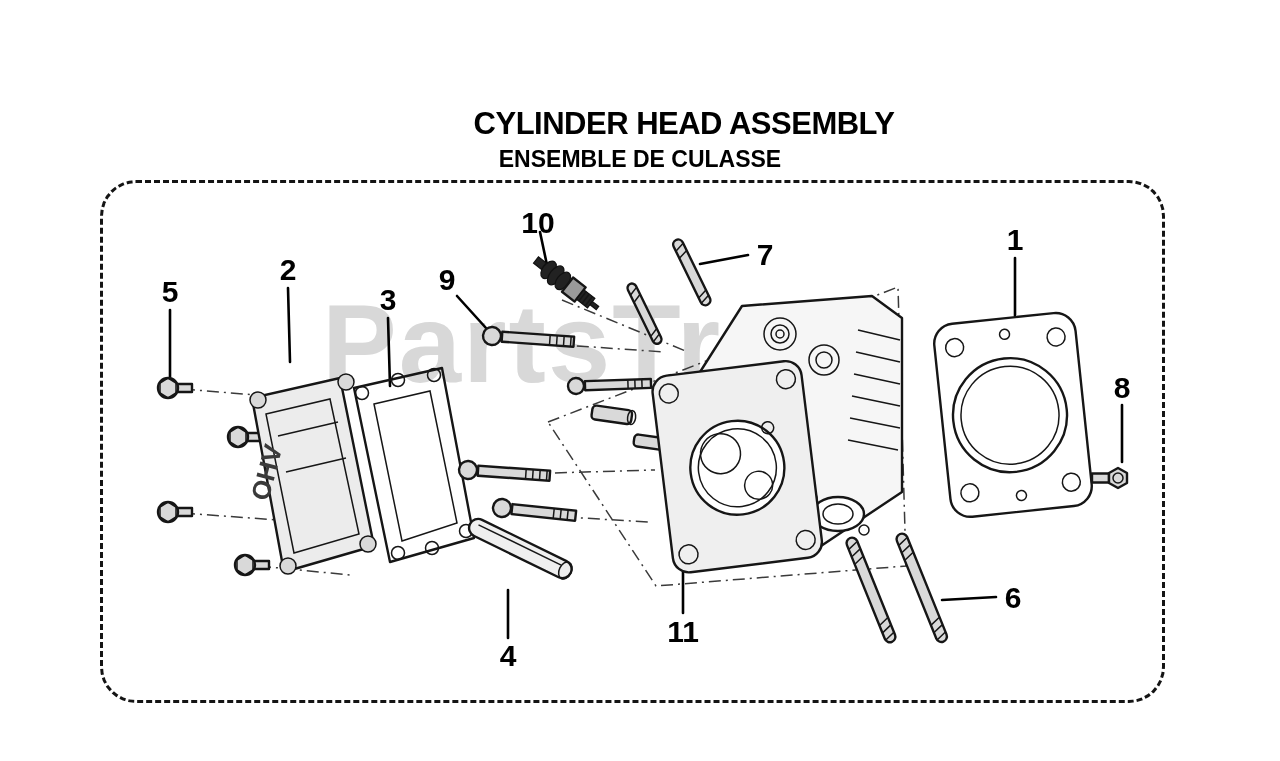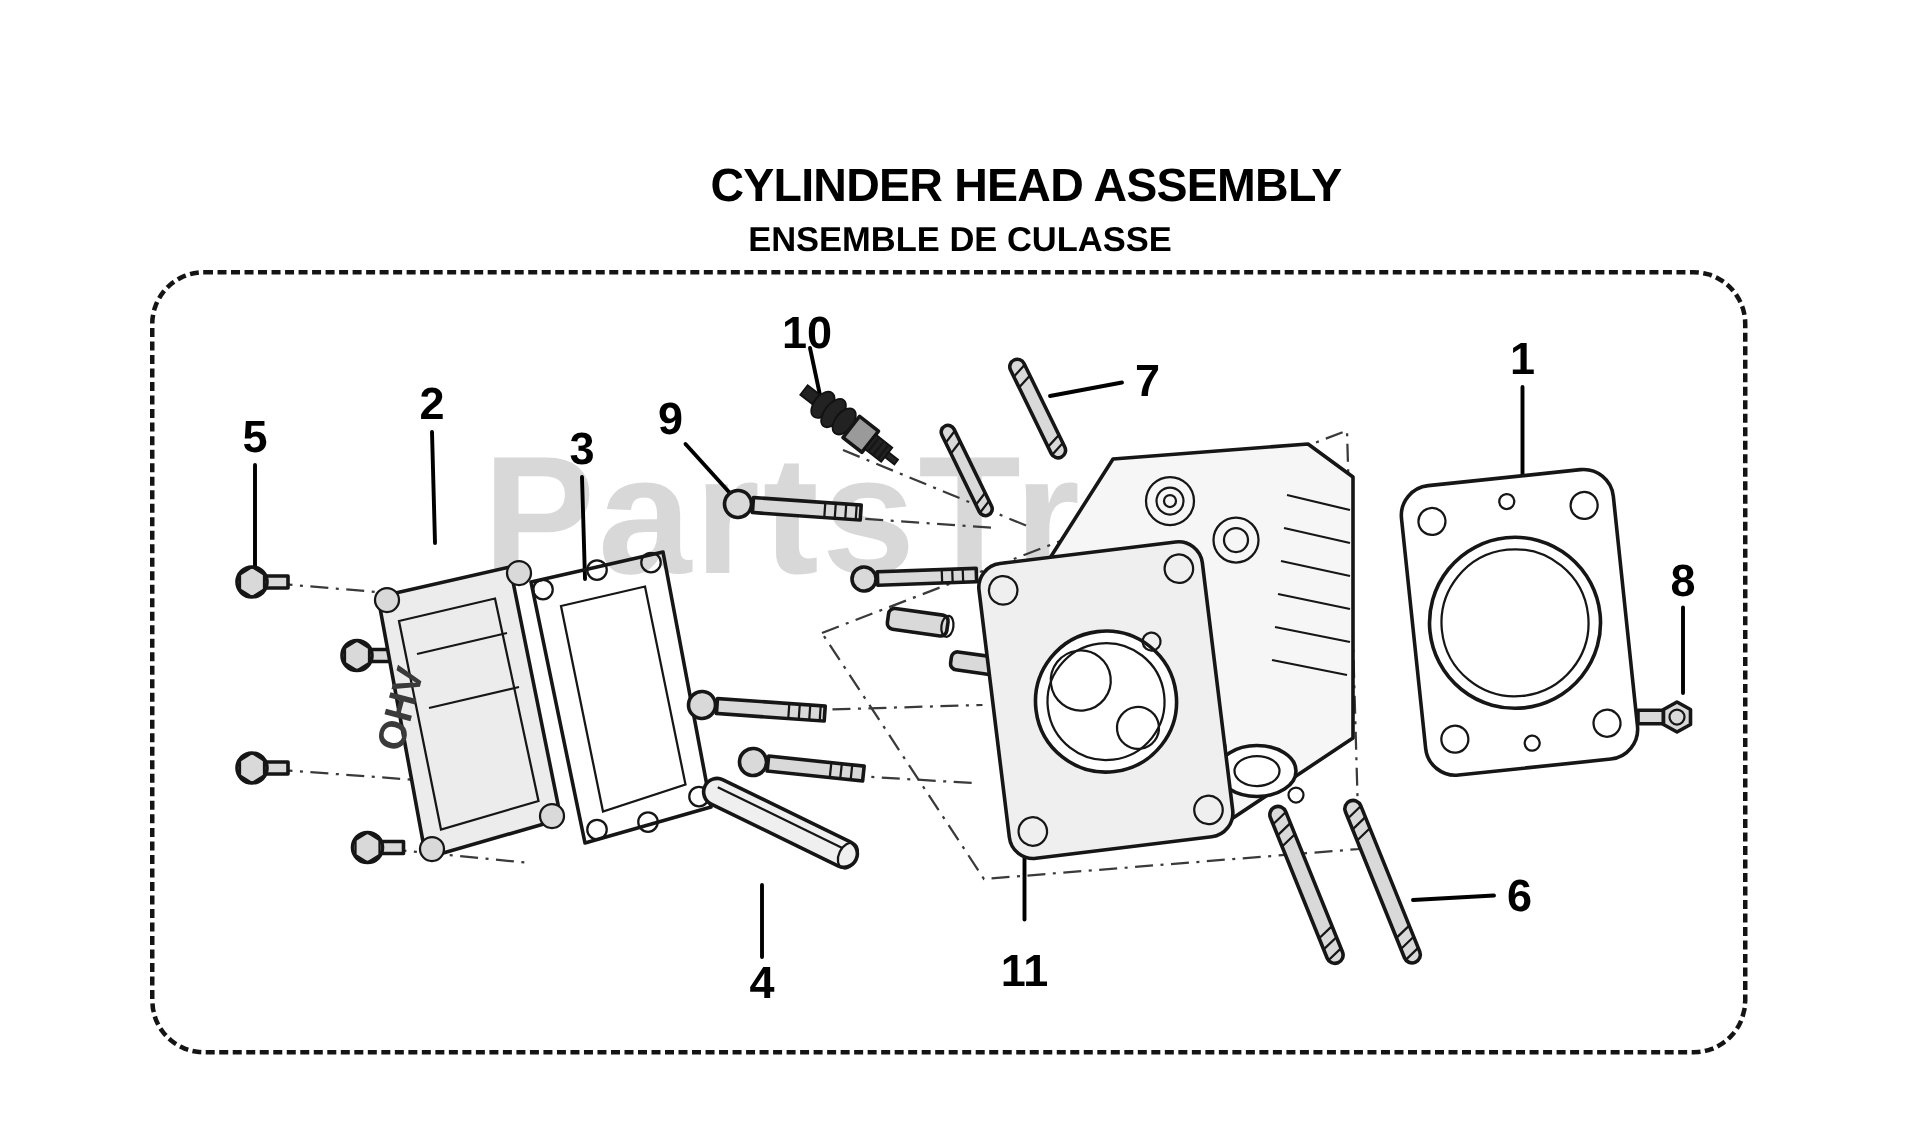--- a/index.html
+++ b/index.html
@@ -246,13 +246,13 @@
 <div class="callout" style="left:1015px;top:240px">1</div>
 <div class="callout" style="left:288px;top:270px">2</div>
 <div class="callout" style="left:388px;top:300px">3</div>
 <div class="callout" style="left:508px;top:656px">4</div>
 <div class="callout" style="left:170px;top:292px">5</div>
 <div class="callout" style="left:1013px;top:598px">6</div>
 <div class="callout" style="left:765px;top:255px">7</div>
 <div class="callout" style="left:1122px;top:388px">8</div>
 <div class="callout" style="left:447px;top:280px">9</div>
 <div class="callout" style="left:538px;top:223px">10</div>
-<div class="callout" style="left:683px;top:648px">11</div>
+<div class="callout" style="left:683px;top:632px">11</div>
 
 </body></html>

